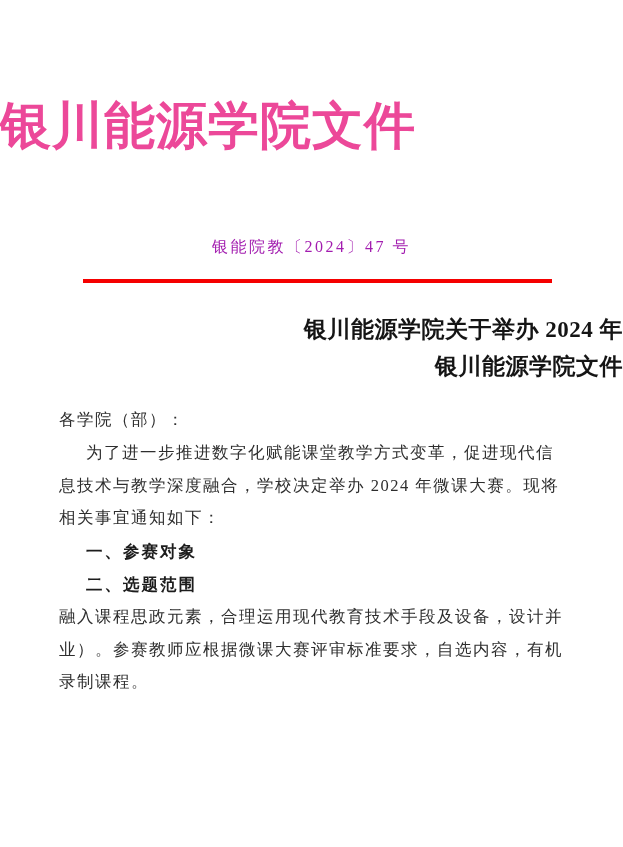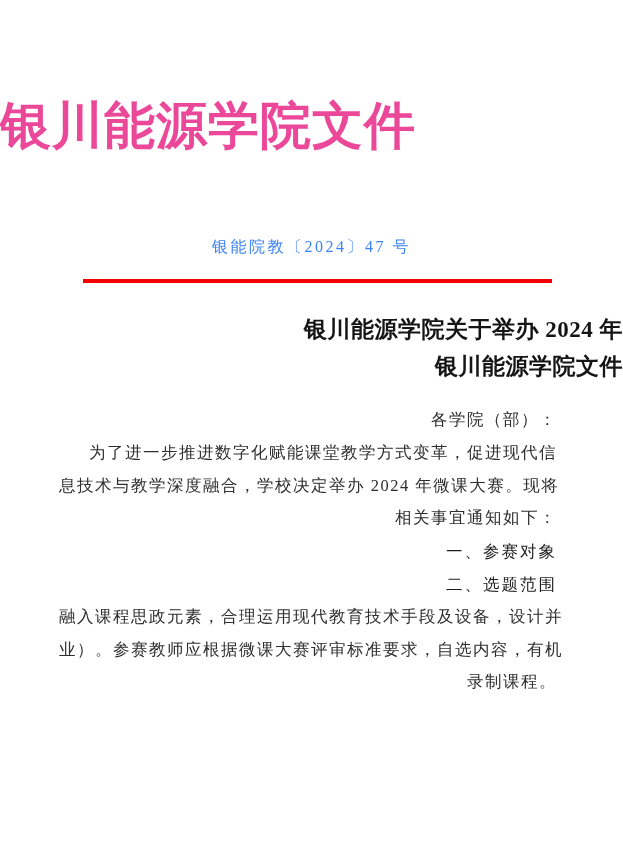--- a/index.html
+++ b/index.html
@@ -31,21 +31,21 @@
   }
   
   .doc-number {
     position: absolute;
     top: 237px;
     left: 0;
     right: 0;
     text-align: center;
     font-size: 16px;
     letter-spacing: 2.5px;
-    color: #3b82f6;
+    color: #a21caf;
     white-space: nowrap;
   }
   
   .red-rule {
     position: absolute;
     top: 279px;
     left: 83px;
     width: 469px;
     height: 4px;
     background: #f50000;
@@ -68,30 +68,30 @@
   
   .notice-body {
     position: absolute;
     top: 404px;
     left: 59px;
     width: 498px;
     font-size: 16.5px;
     line-height: 32.8px;
     letter-spacing: 1.5px;
     color: #2e2e2e;
-    text-align: right;
+    text-align: left;
   }
   .body-line {
     white-space: nowrap;
   }
   .body-line.indent {
     padding-left: 27px;
   }
   .body-line.heading {
-    font-weight: normal;
+    font-weight: bold;
     color: #1c1c1c;
     font-family: "Liberation Sans", "DejaVu Sans", sans-serif;
     letter-spacing: 2px;
   }
 </style>
 </head>
 <body>
 
 <div class="page">
 

